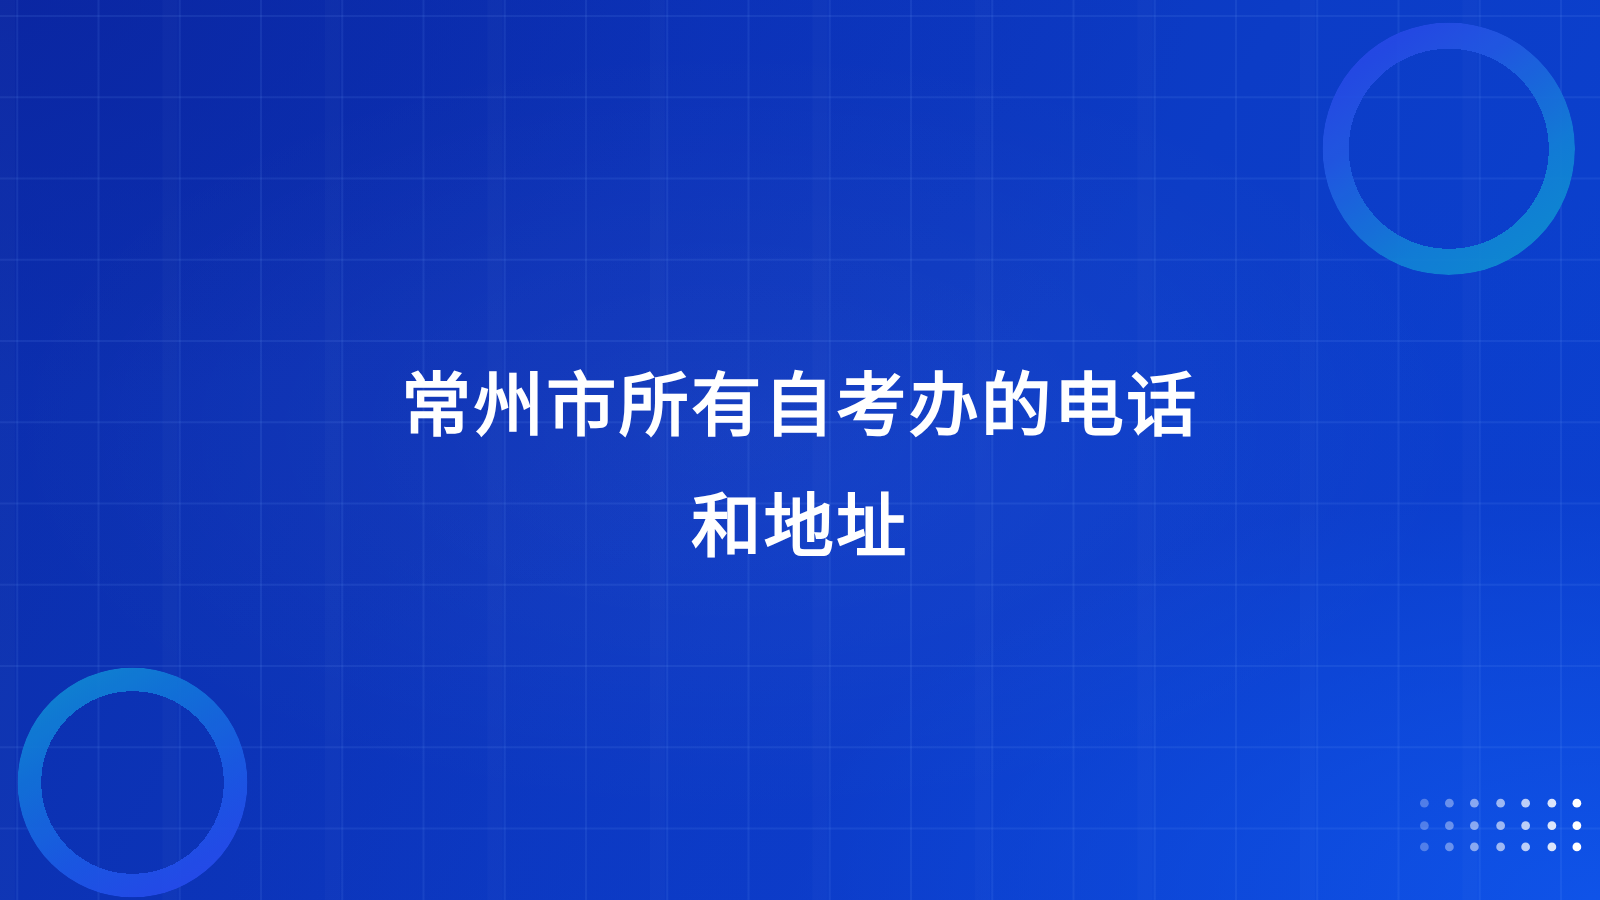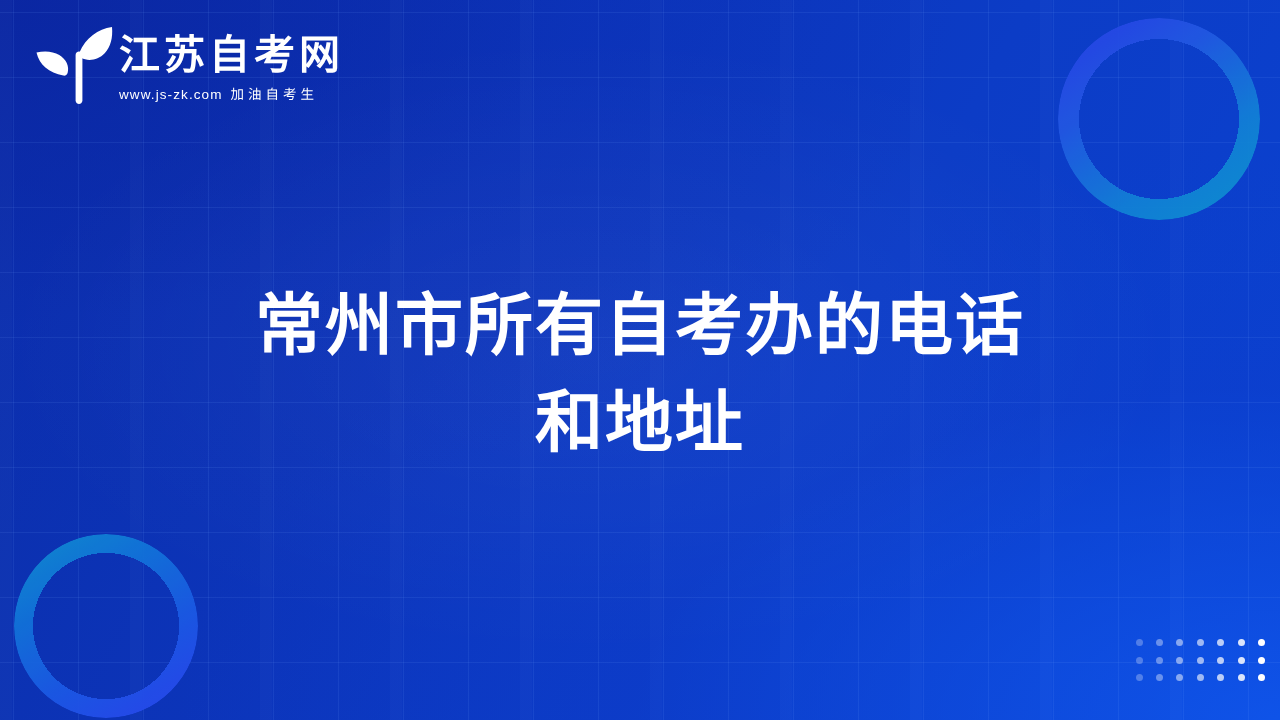--- a/index.html
+++ b/index.html
@@ -125,21 +125,21 @@
   #headline {
     position: absolute;
     left: 50%;
     top: 278px;
     transform: translateX(-50%);
     width: 1000px;
     text-align: center;
     color: #ffffff;
     font-family: "Liberation Serif", "DejaVu Serif", serif;
     font-weight: 700;
-    font-size: 68px;
+    font-size: 56px;
     line-height: 97px;
     letter-spacing: 2px;
     white-space: pre-line;
   }
 </style>
 </head>
 <body>
 
 <div id="stage">
 
@@ -168,33 +168,17 @@
       <i style="opacity: 1;"></i>
       <i style="opacity: 0.28;"></i>
       <i style="opacity: 0.38;"></i>
       <i style="opacity: 0.5;"></i>
       <i style="opacity: 0.6;"></i>
       <i style="opacity: 0.72;"></i>
       <i style="opacity: 0.85;"></i>
       <i style="opacity: 1;"></i>
     </div>
 
-  <div id="logo">
-    <svg id="logo-mark" viewBox="0 0 82 80" aria-hidden="true">
-
-      <path fill="#ffffff" d="M46.0 27.5c1.9 0 3.4 1.5 3.4 3.4v45.6c0 1.9-1.5 3.5-3.4 3.5s-3.4-1.6-3.4-3.5V30.9c0-1.9 1.5-3.4 3.4-3.4z"></path>
-
-      <path fill="#ffffff" d="M79.0 3.0c1.0 10.9-1.4 20.0-7.3 26.2-6.6 6.9-16.4 8.6-23.6 4.6-2.0-1.1-2.6-3.3-1.7-5.3 3.2-7.4 7.7-13.3 13.5-17.5C65.6 6.8 71.8 4.0 79.0 3.0z"></path>
-
-      <path fill="#ffffff" d="M3.5 28.5c8.8-1.9 16.6-1.1 22.8 2.6 6.9 4.1 10.3 11.5 8.3 18.0-.6 1.9-2.4 2.9-4.3 2.5-7.2-1.6-13.2-4.3-17.9-8.2C8.0 39.7 5.0 34.7 3.5 28.5z"></path>
-    </svg>
-    <div id="logo-text">
-      <div id="logo-title">江苏自考网</div>
-      <div id="logo-tagline">
-        <span>www.js-zk.com</span><span class="cn">加油自考生</span>
-      </div>
-    </div>
-  </div>
 
   <div id="headline">常州市所有自考办的电话
 和地址</div>
 
 </div>
 
 </body></html>

